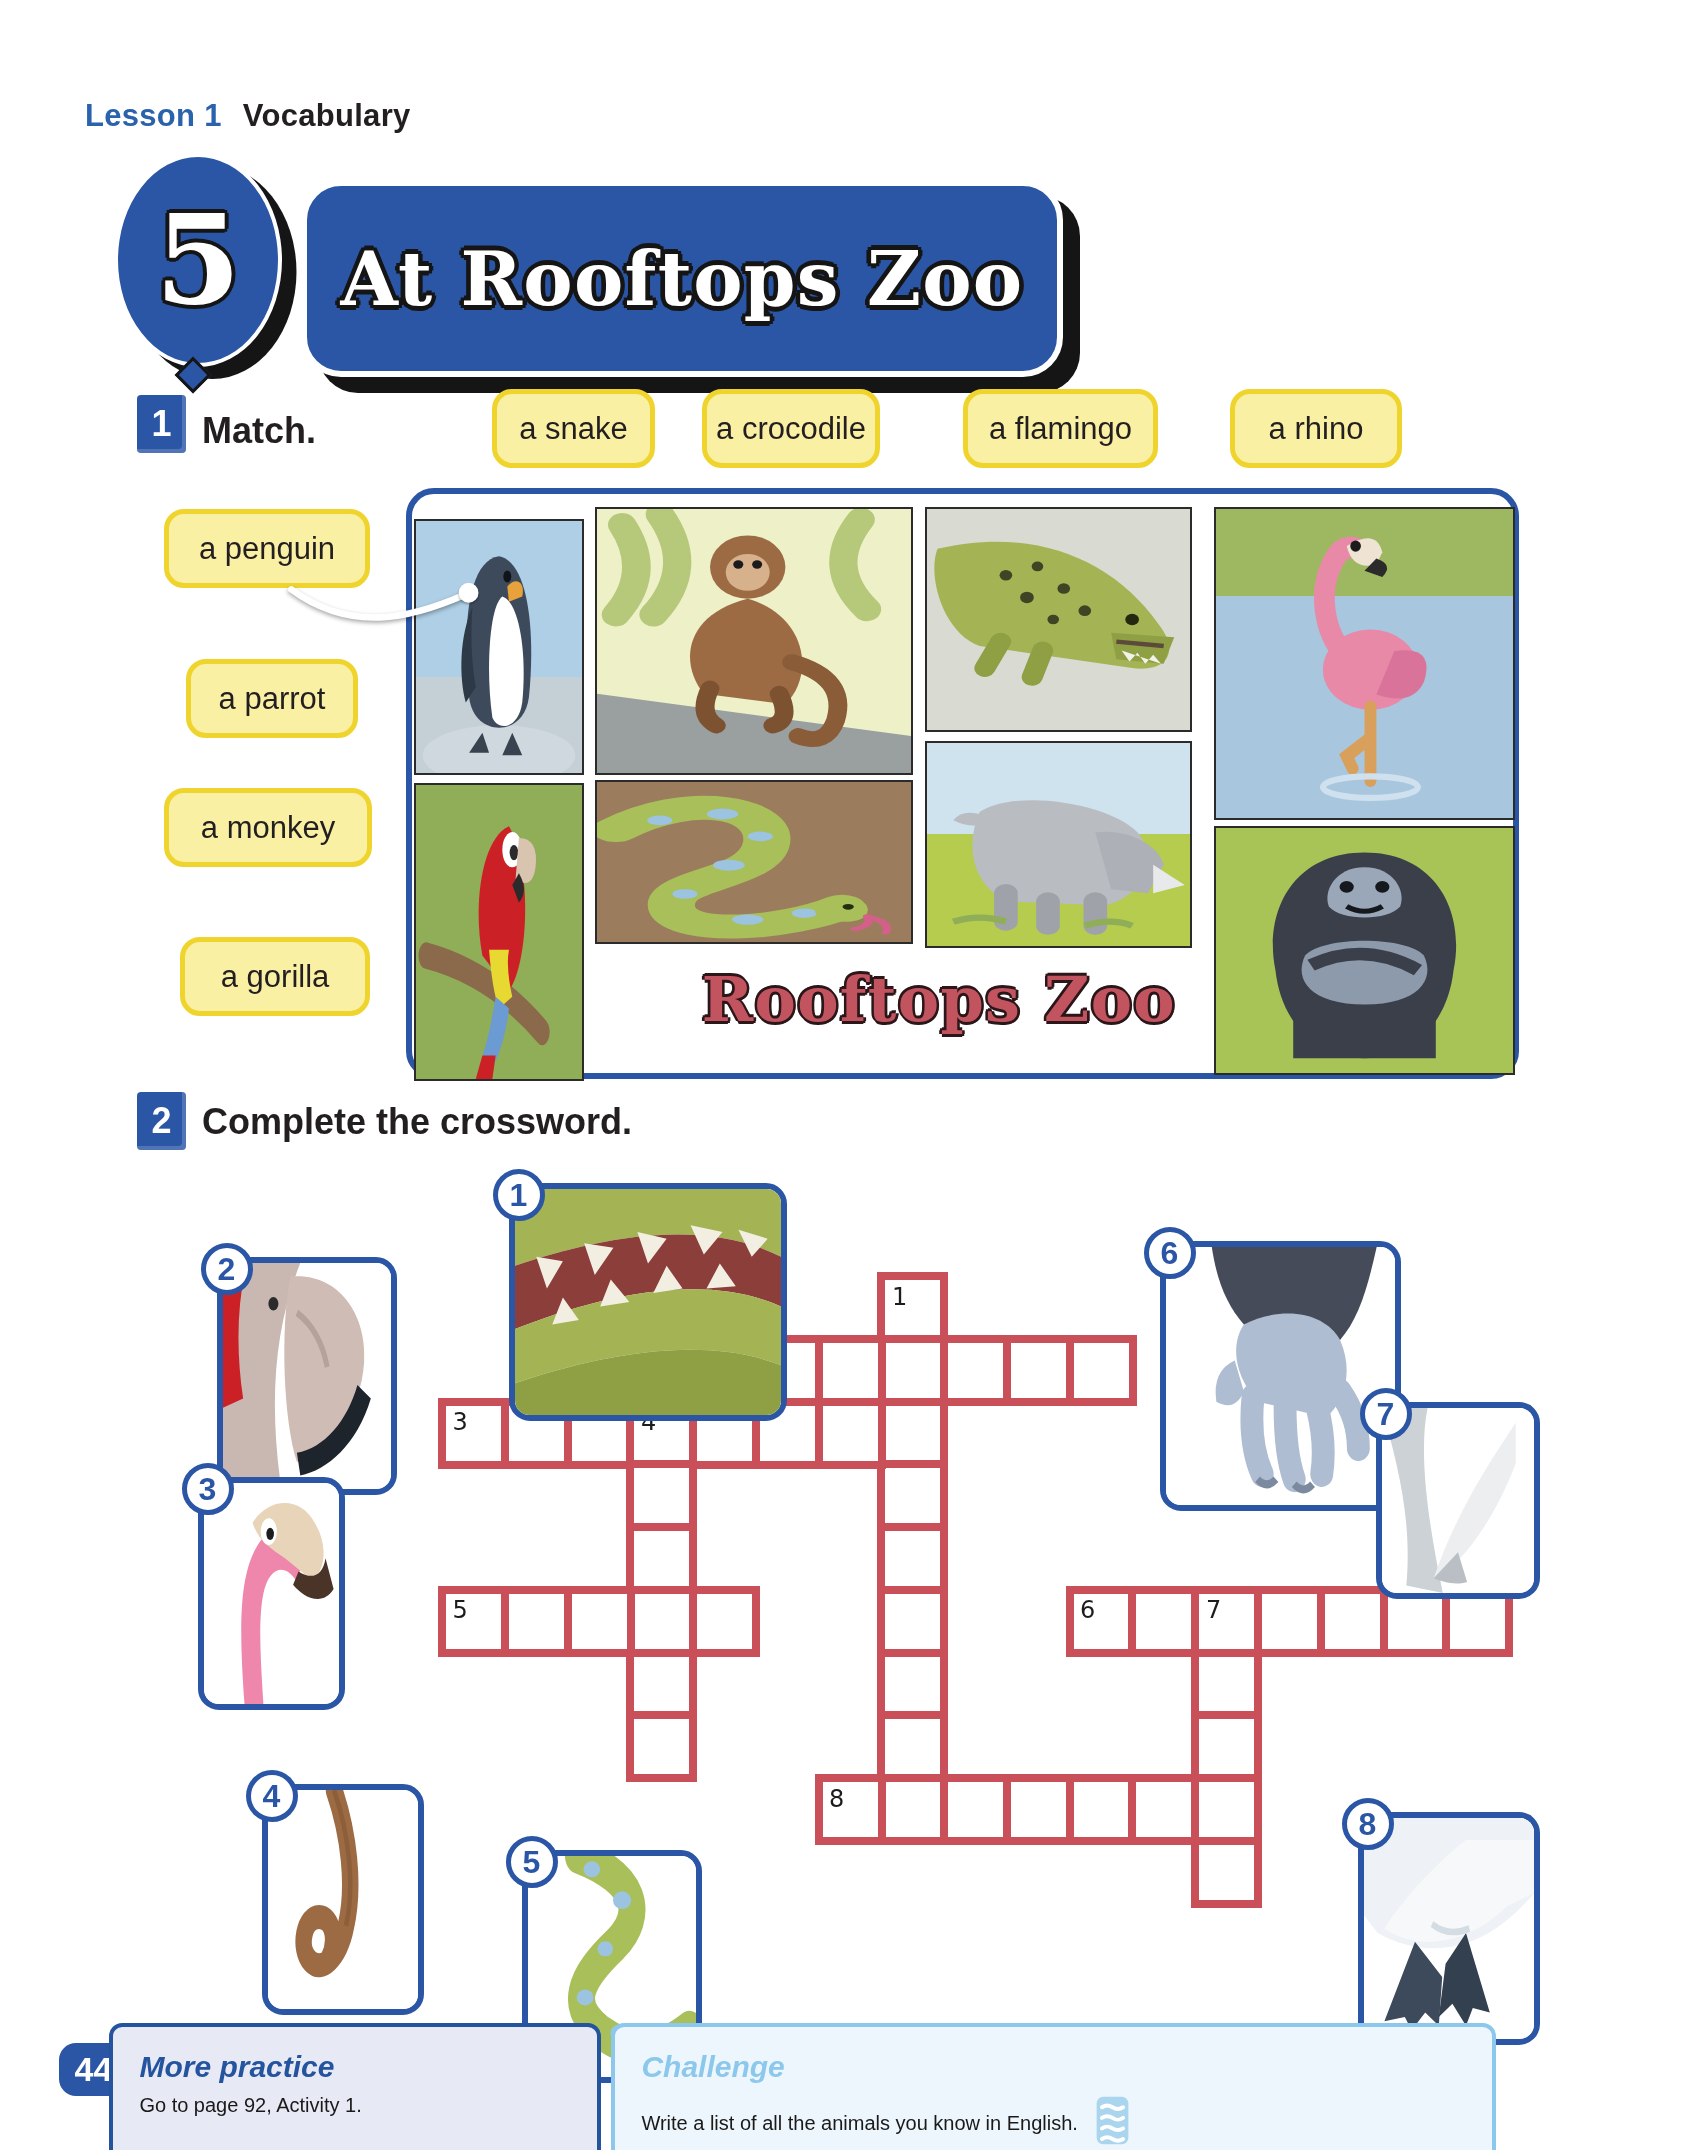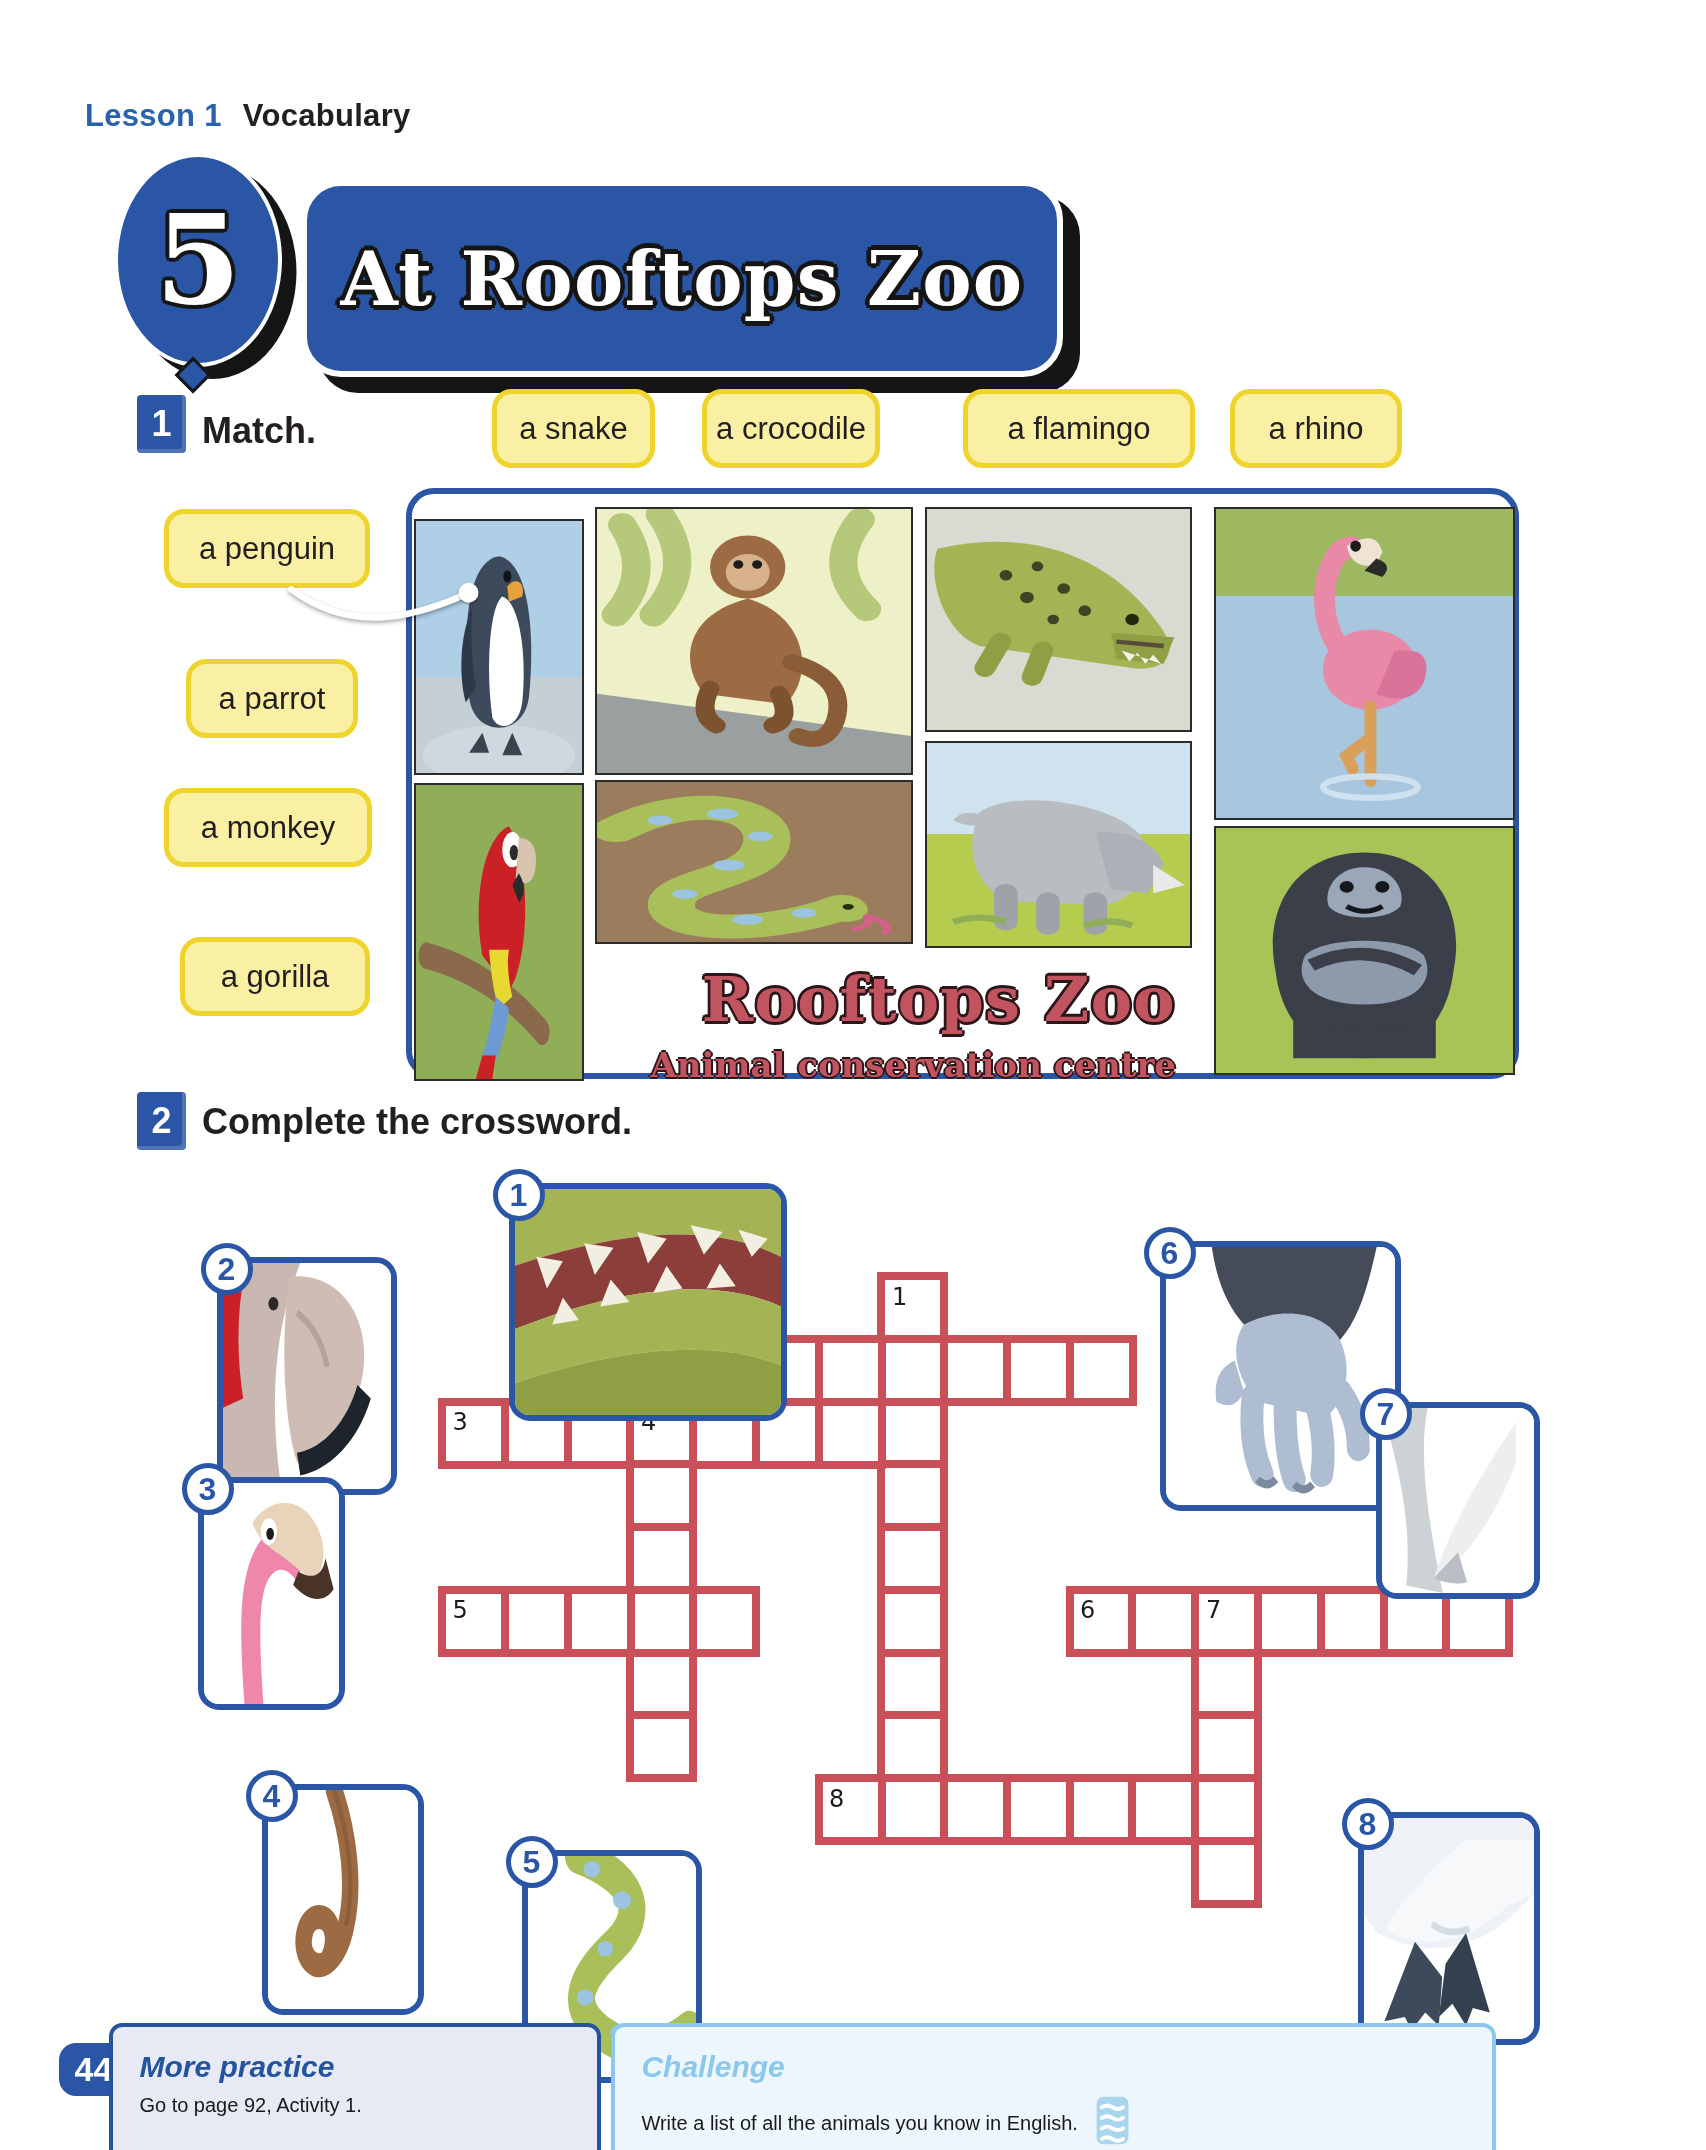--- a/index.html
+++ b/index.html
@@ -87,21 +87,21 @@
   </div>
 
   <div class="abs act-badge" style="left:137px;top:395px;">
     <span>1</span>
   </div>
   <div class="abs act-instr" style="left:202px;top:410px;">Match.</div>
 
   <div id="chips">
       <div class="chip" style="left: 492px; top: 389px; width: 163px; height: 79px;">a snake</div>
       <div class="chip" style="left: 702px; top: 389px; width: 178px; height: 79px;">a crocodile</div>
-      <div class="chip" style="left: 963px; top: 389px; width: 232px; height: 79px;">a flamingo</div>
+      <div class="chip" style="left: 963px; top: 389px; width: 195px; height: 79px;">a flamingo</div>
       <div class="chip" style="left: 1230px; top: 389px; width: 172px; height: 79px;">a rhino</div>
       <div class="chip" style="left: 164px; top: 509px; width: 206px; height: 79px;">a penguin</div>
       <div class="chip" style="left: 186px; top: 659px; width: 172px; height: 79px;">a parrot</div>
       <div class="chip" style="left: 164px; top: 788px; width: 208px; height: 79px;">a monkey</div>
       <div class="chip" style="left: 180px; top: 937px; width: 190px; height: 79px;">a gorilla</div>
     </div>
 
   <div class="abs collage"></div>
   <div id="panels">
       <div class="panel abs" style="left: 414px; top: 519px; width: 170px; height: 256px; background: linear-gradient(rgb(174, 207, 230) 0px, rgb(174, 207, 230) 62%, rgb(196, 207, 214) 62%, rgb(196, 207, 214) 100%);">
@@ -208,21 +208,20 @@
           <circle cx="56" cy="24" r="2.4" fill="#15181d"></circle>
     <path d="M44 32 q6 4 12 0" stroke="#15181d" stroke-width="2" fill="none"></path>
     <path d="M30 52 C36 44 64 44 70 52 C74 62 68 72 50 72 C32 72 26 62 30 52" fill="#8d9aab"></path>
     <path d="M32 56 q18 -10 36 2" stroke="#3a3f4a" stroke-width="5" fill="none"></path>
     <path d="M26 78 q24 10 48 0 l0 16 l-48 0 z" fill="#3a3f4a"></path>
         </svg>
       </div>
     </div>
   <div class="sign abs" style="left:628px;top:963px;width:548px;">
     <div class="t1">Rooftops Zoo</div>
-    <div class="t2">Animal conservation centre</div>
   </div>
 
   <svg class="abs" style="left:278px;top:555px;" width="225" height="86" viewBox="0 0 340 130">
     <path d="M 20 52 C 110 118 200 96 282 60" fill="none" stroke="#ffffff" stroke-width="10" stroke-linecap="round" style="filter:drop-shadow(0 3px 3px rgba(0,0,0,0.35));"></path>
     <circle cx="288" cy="57" r="15" fill="#ffffff" style="filter:drop-shadow(0 2px 2px rgba(0,0,0,0.35));"></circle>
   </svg>
 
   <div class="abs act-badge" style="left:137px;top:1092px;">
     <span>2</span>
   </div>

